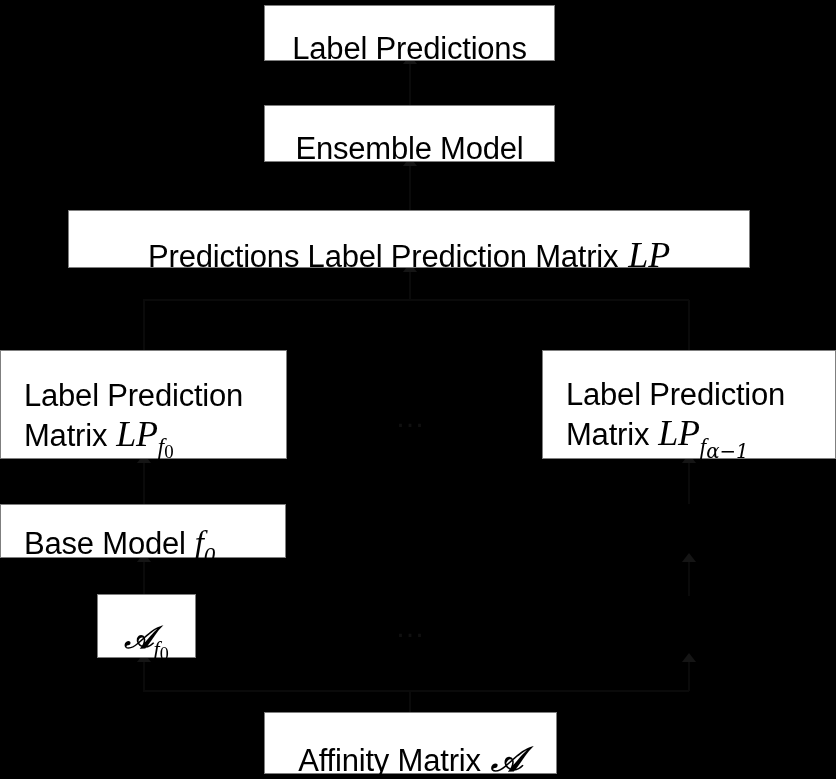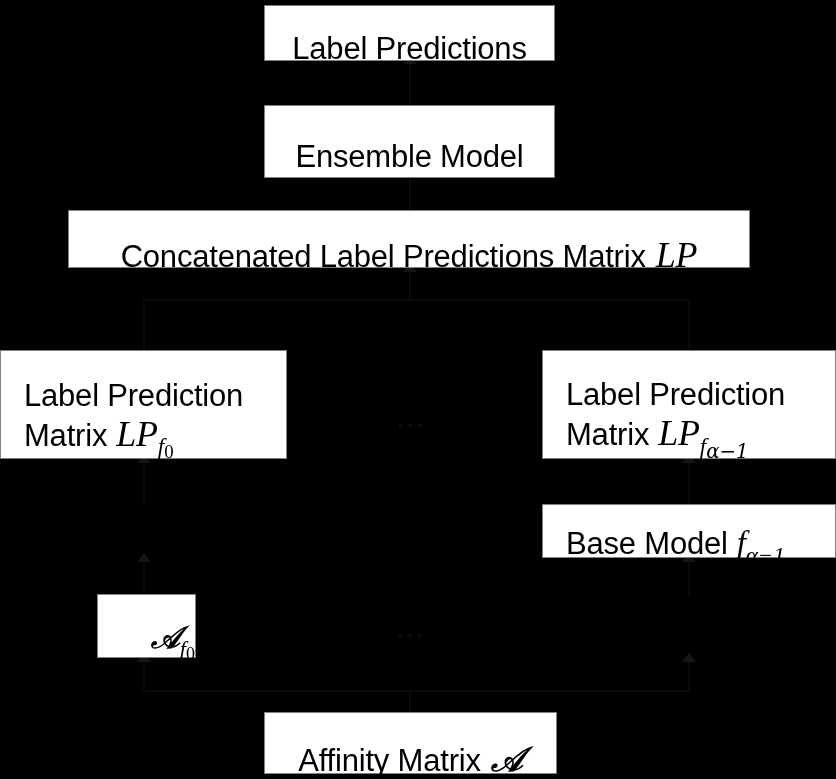--- a/index.html
+++ b/index.html
@@ -129,52 +129,52 @@
   <div class="edge v" style="left:688px; top:658px; height:33px;"></div>
   <div class="arrow" style="left:682px; top:653px;"></div>
 
   <div class="dots" style="left:395px; top:400px;">…</div>
   <div class="dots" style="left:395px; top:610px;">…</div>
 
   <div class="node center" style="left:264px; top:5px; width:291px; height:56px;">
     <span class="label">Label Predictions</span>
   </div>
 
-  <div class="node center" style="left:264px; top:105px; width:291px; height:73px;">
+  <div class="node center" style="left:264px; top:105px; width:291px; height:57px;">
     <span class="label">Ensemble Model</span>
   </div>
 
   <div class="node center" style="left:68px; top:210px; width:682px; height:58px;">
     <span class="label">
-      <span>Concatenated Label Predictions Matrix</span><span class="mi-up" style="margin-left:10px;">LP</span>
+      <span>Predictions Label Prediction Matrix</span><span class="mi-up" style="margin-left:10px;">LP</span>
     </span>
   </div>
 
   <div class="node pad-l" style="left:0px; top:350px; width:287px; height:109px;">
     <span class="label two-line">
       <span>Label Prediction</span><br>
       <span>Matrix</span><span class="mi-up" style="margin-left:9px;">LP</span><span class="sub"><span>f</span><span class="num" style="font-size:0.82em; vertical-align:-0.22em;">0</span></span>
     </span>
   </div>
 
   <div class="node pad-l" style="left:542px; top:350px; width:294px; height:109px;">
     <span class="label two-line">
       <span>Label Prediction</span><br>
       <span>Matrix</span><span class="mi-up" style="margin-left:9px;">LP</span><span class="sub"><span>f</span><span class="gk" style="font-size:0.86em; vertical-align:-0.22em;">α−1</span></span>
     </span>
   </div>
 
-
-  <div class="node pad-l" style="left:542px; top:504px; width:294px; height:54px;">
+  <div class="node pad-l" style="left:0px; top:504px; width:286px; height:54px;">
     <span class="label">
-      <span>Base Model</span><span class="mi" style="margin-left:9px;">f</span><span class="sub gk">α−1</span>
+      <span>Base Model</span><span class="mi" style="margin-left:9px;">f</span><span class="sub num">0</span>
     </span>
   </div>
 
-  <div class="node center a-box" style="left:97px; top:594px; width:99px; height:64px;justify-content:flex-end;">
+
+  <div class="node center a-box" style="left:97px; top:594px; width:99px; height:64px;">
     <span class="label">
       <span class="scriptA">𝒜</span><span class="sub"><span>f</span><span class="num" style="font-size:0.82em; vertical-align:-0.22em;">0</span></span>
     </span>
   </div>
 
 
   <div class="node center" style="left:264px; top:712px; width:293px; height:62px;">
     <span class="label">
       <span>Affinity Matrix</span><span class="scriptA" style="margin-left:10px;">𝒜</span>
     </span>

